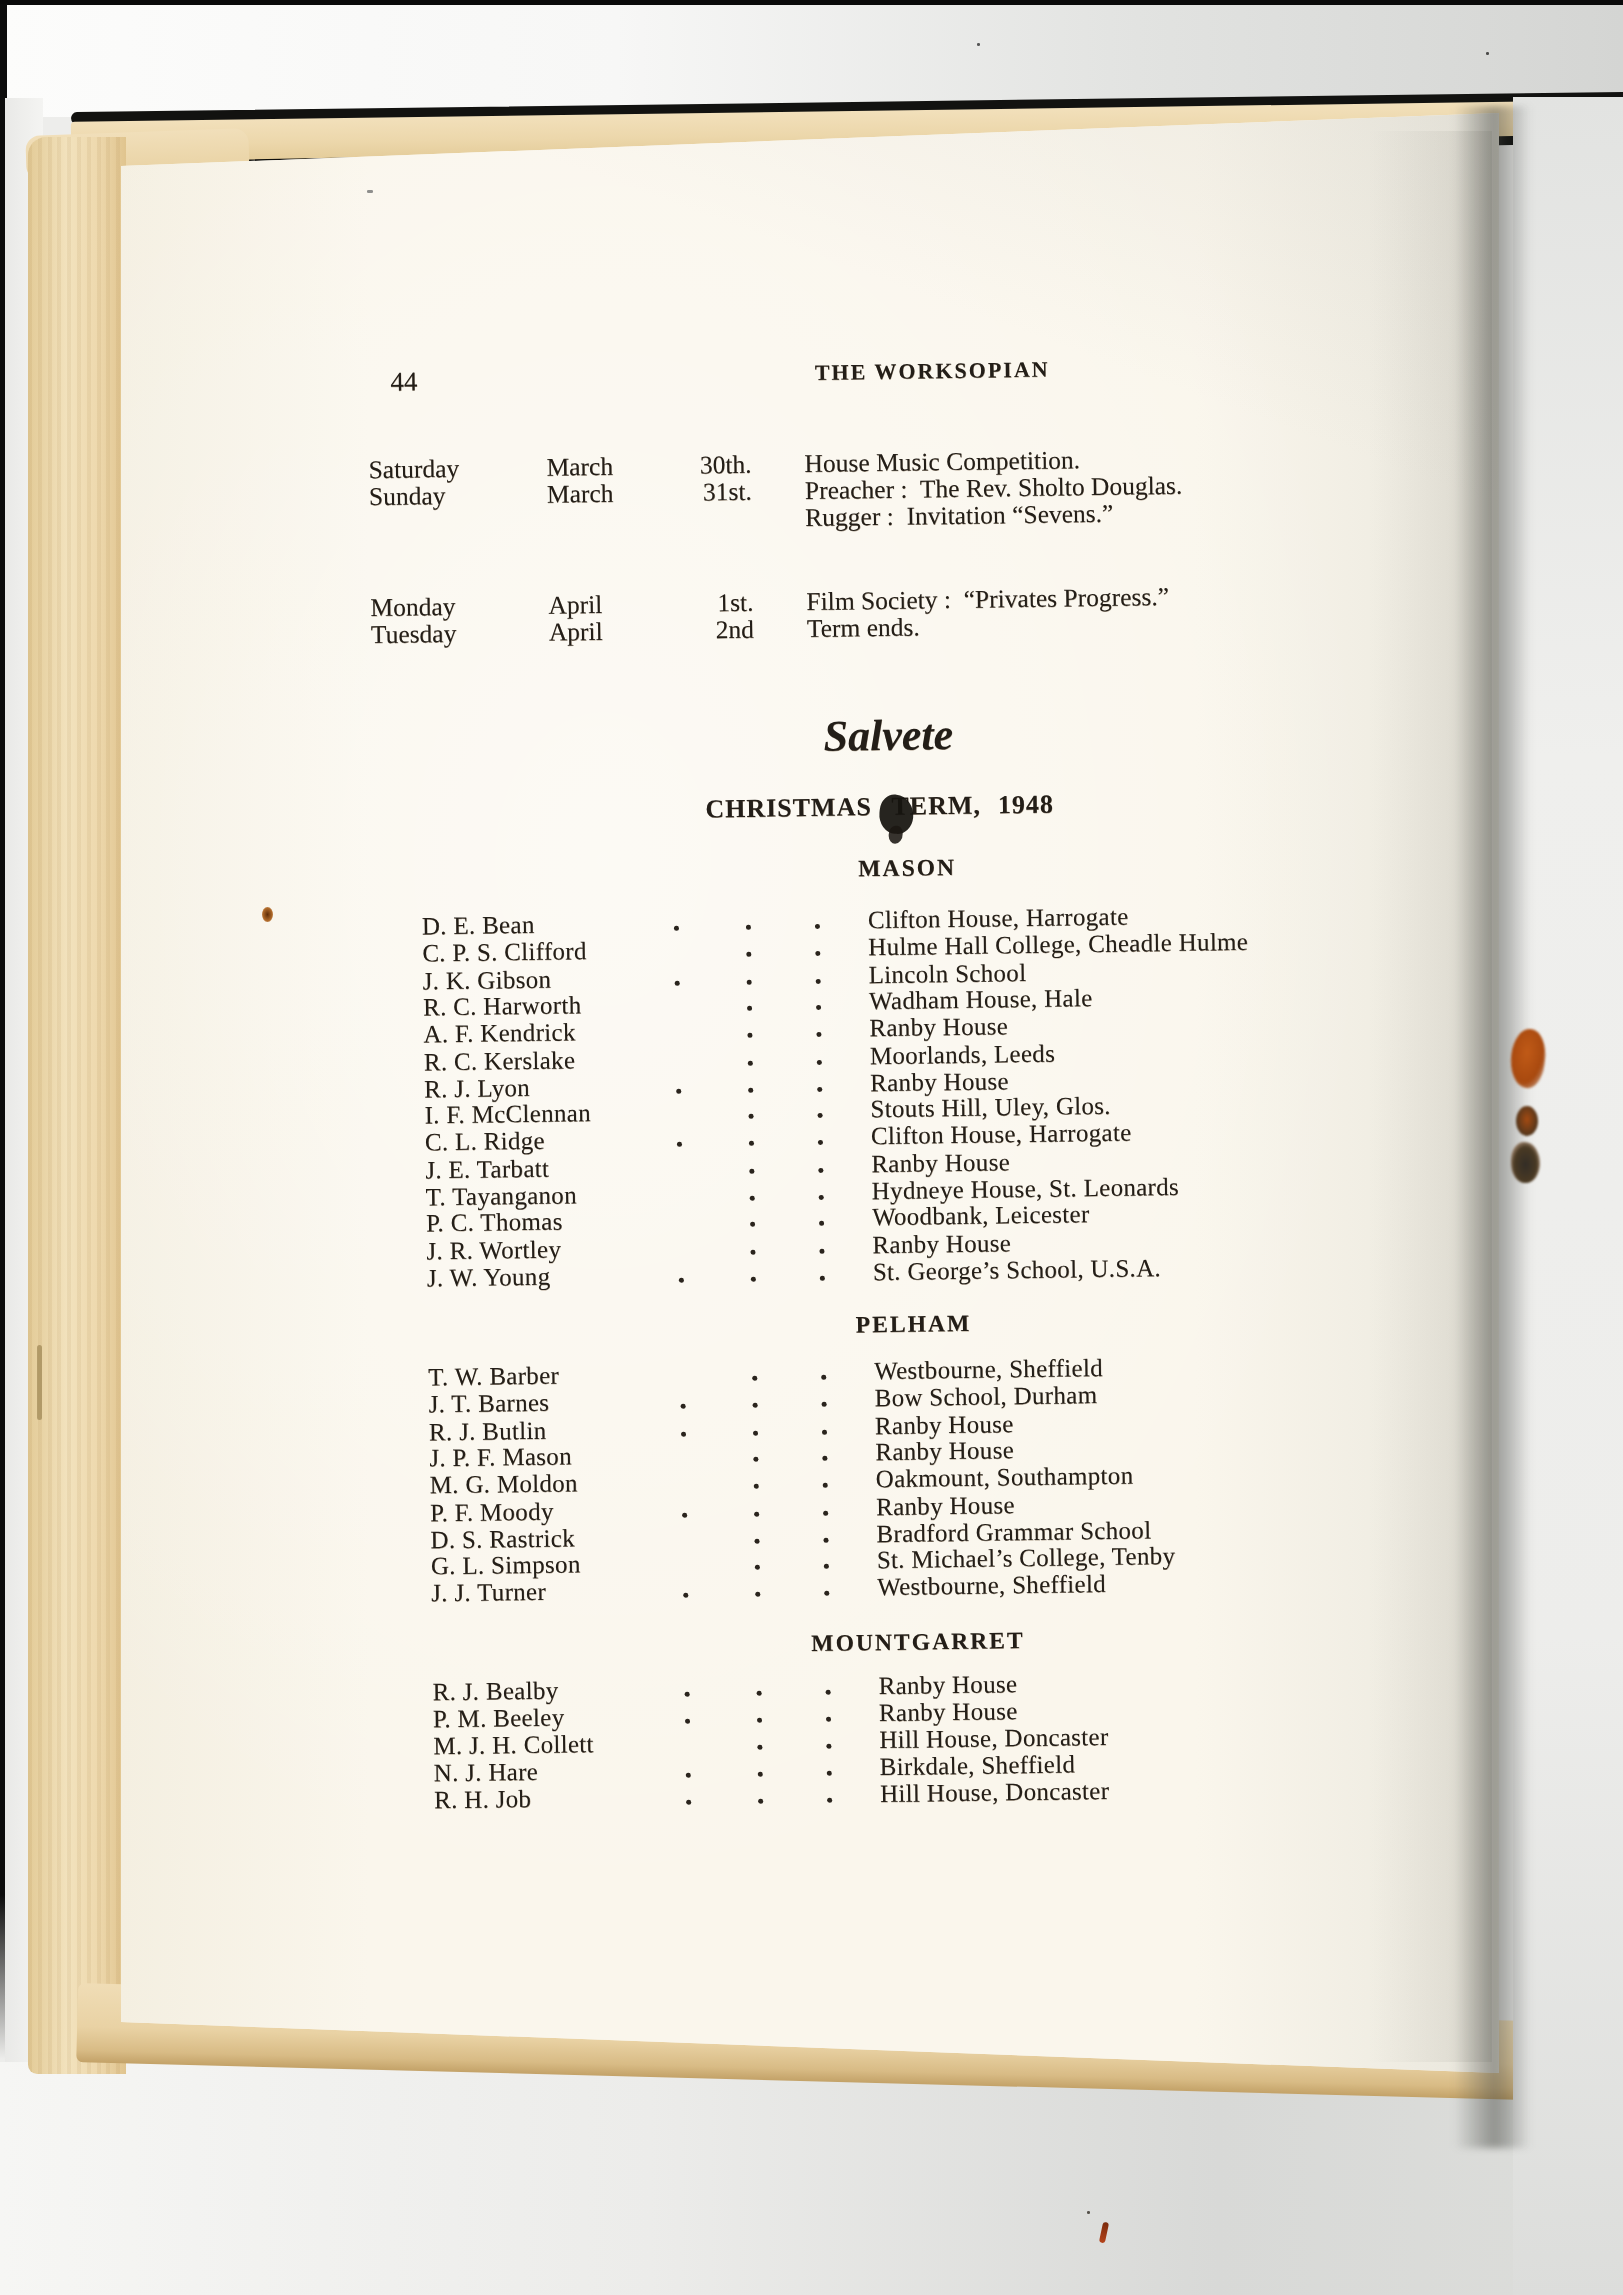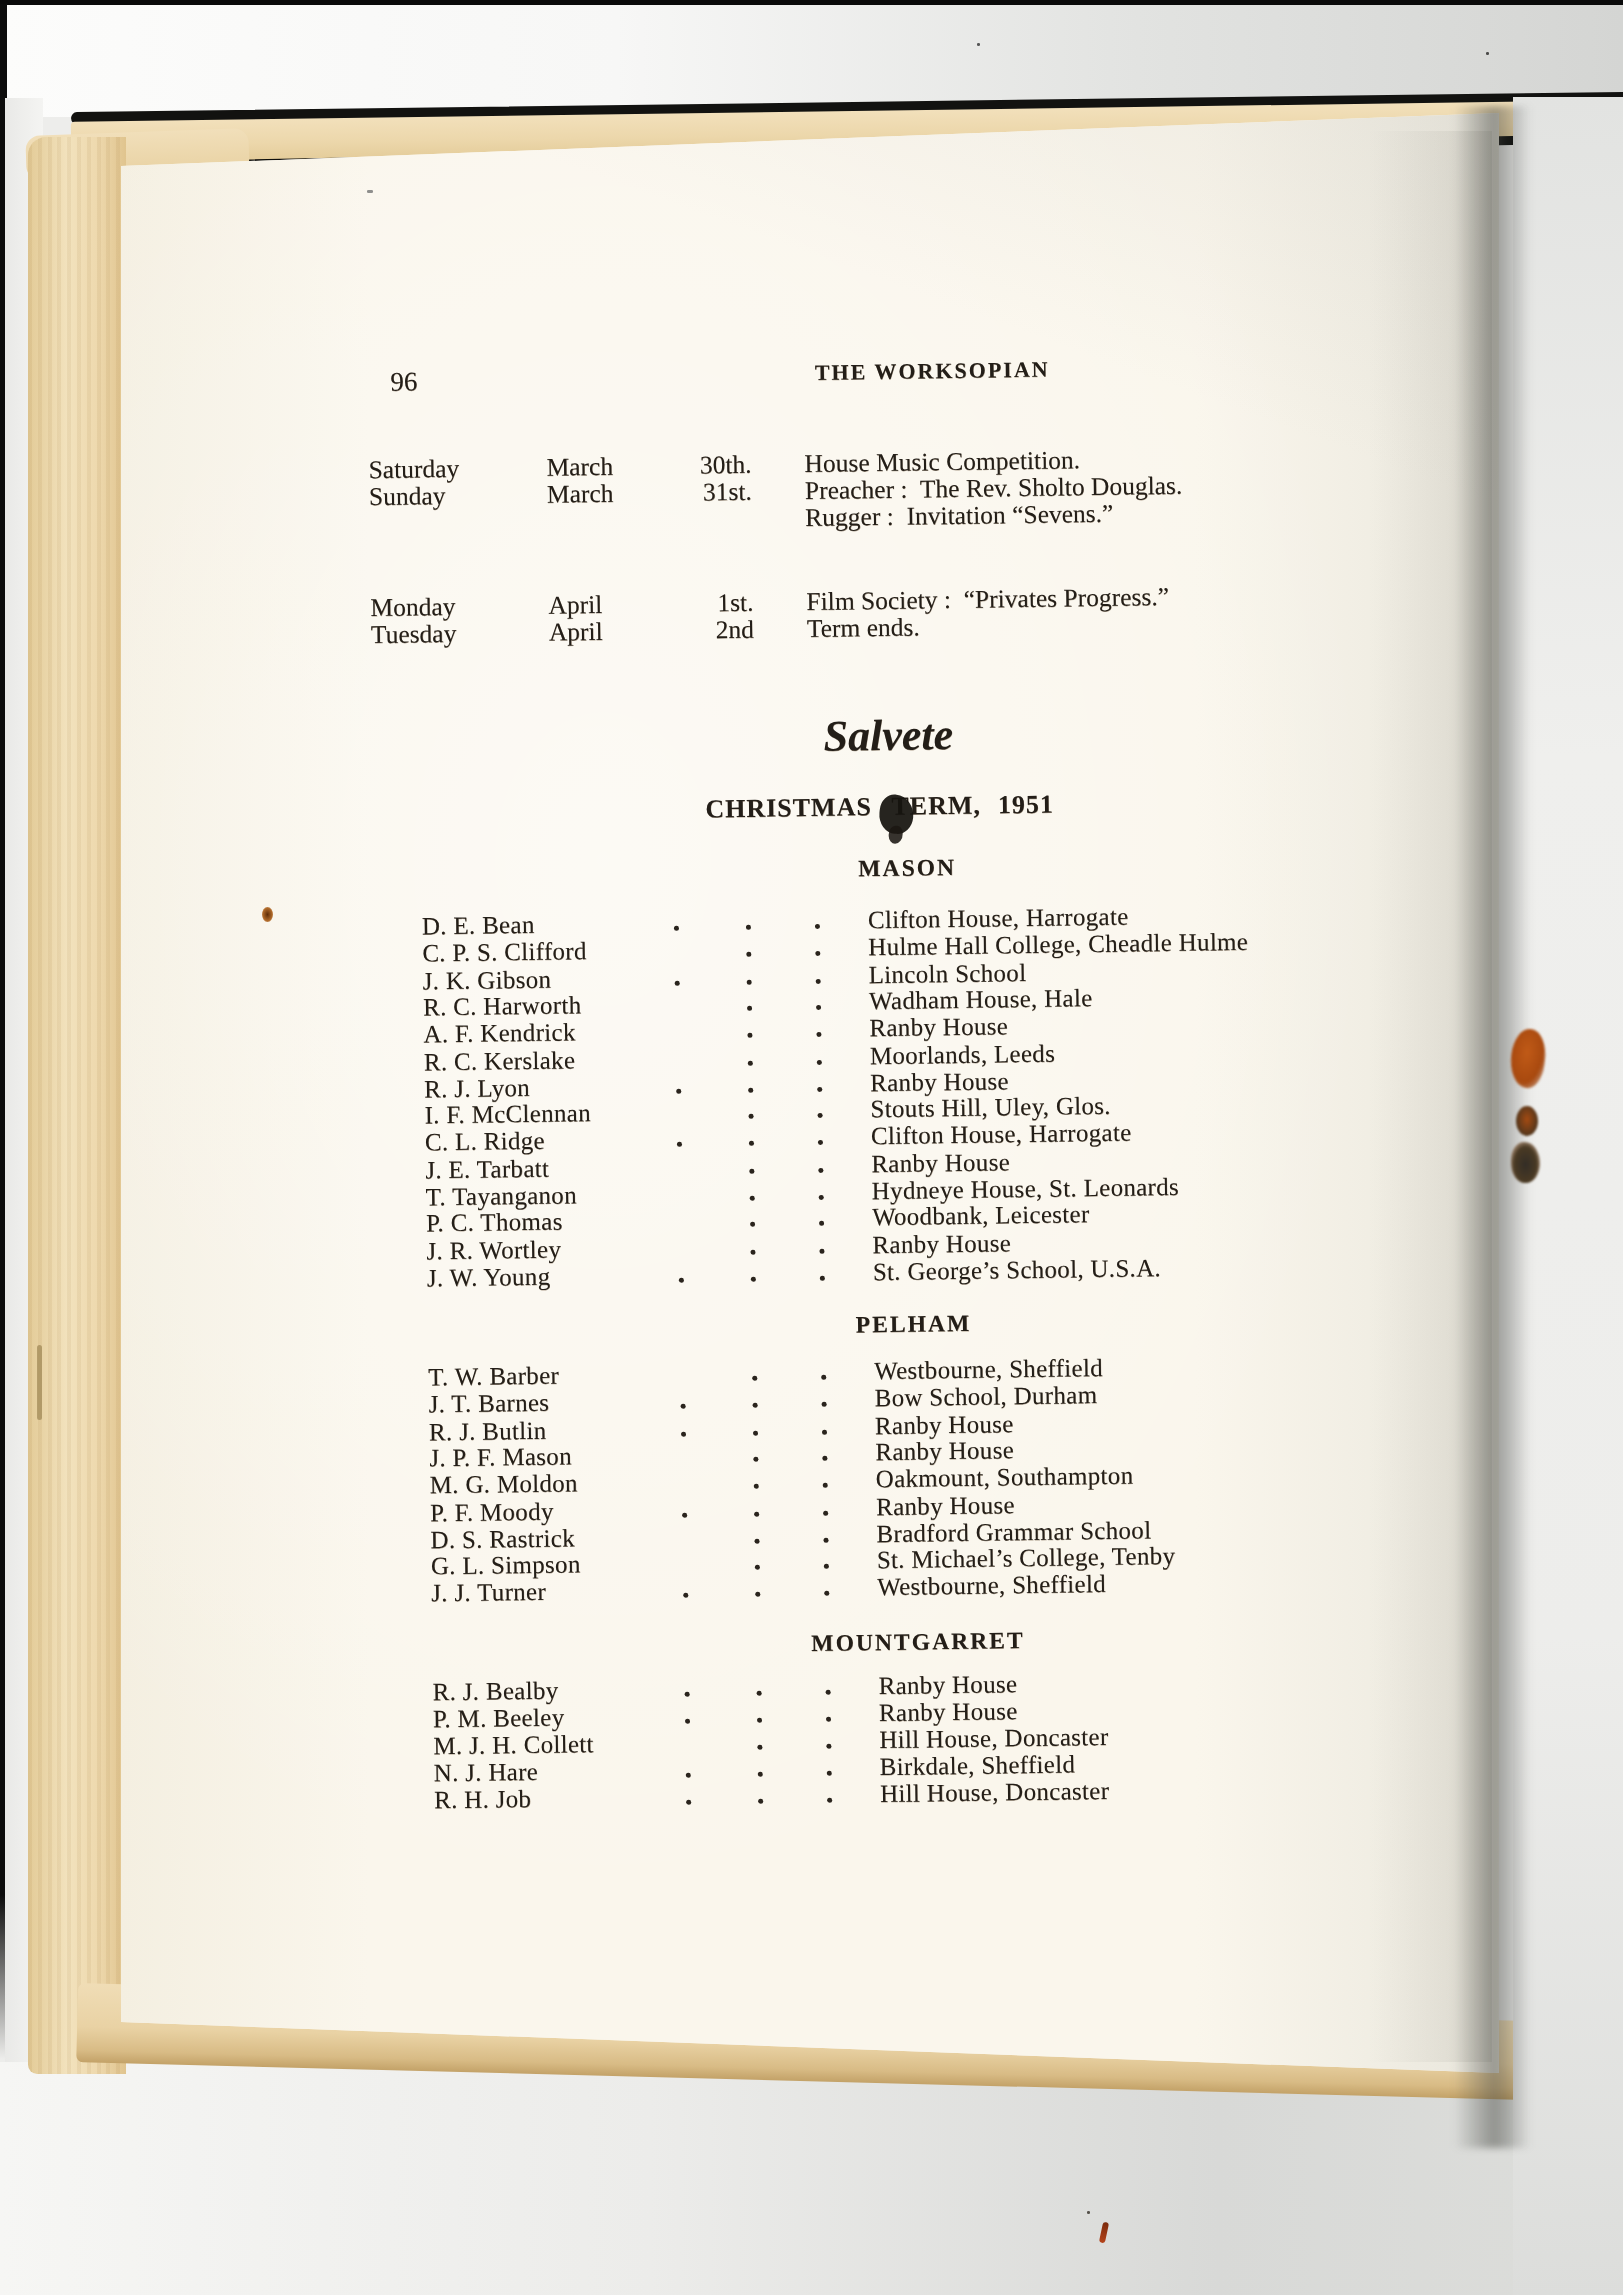--- a/index.html
+++ b/index.html
@@ -124,21 +124,21 @@
 <div class="abs stain2"></div>
 <div class="abs stain3"></div>
 <div class="abs speck-brown"></div>
 <div class="abs fleck-red"></div>
 <div class="abs dust1"></div>
 <div class="abs dust2"></div>
 <div class="abs dust3"></div>
 <div class="abs dust4"></div>
 
 <div id="text-layer">
-  <div class="abs pageno">96</div>
+  <div class="abs pageno">44</div>
   <div class="abs journal">THE WORKSOPIAN</div>
 
   <div id="calendar-block">
       <div class="abs cal-day" style="top: 449px;">Saturday</div>
       <div class="abs cal-month" style="top: 449px;">March</div>
       <div class="abs cal-date" style="top: 449px;">30th.</div>
       <div class="abs cal-desc" style="top: 449px;">House Music Competition.</div>
       <div class="abs cal-day" style="top: 476px;">Sunday</div>
       <div class="abs cal-month" style="top: 476px;">March</div>
       <div class="abs cal-date" style="top: 476px;">31st.</div>
@@ -154,21 +154,21 @@
       <div class="abs cal-desc" style="top: 614px;">Term ends.</div>
     </div>
 
   <div class="abs salvete-title">Salvete</div>
 
   <div class="abs subtitle">
     <span>CHRISTMAS</span>
     <span class="sub-gap1"></span>
     <span>TERM,</span>
     <span class="sub-gap2"></span>
-    <span>1951</span>
+    <span>1948</span>
   </div>
   <div class="abs ink-blot"></div>
   <div class="abs ink-blot-tail"></div>
 
   <div id="houses-block">
       <div class="abs house-head" style="top: 856px; left: 911px;">MASON</div>
       <div class="abs row-name" style="top: 907px; left: 425px;">D. E. Bean</div>
       <div class="abs leader-dot" style="top: 924px; left: 677px;"></div>
       <div class="abs leader-dot" style="top: 924px; left: 749px;"></div>
       <div class="abs leader-dot" style="top: 924px; left: 818px;"></div>

